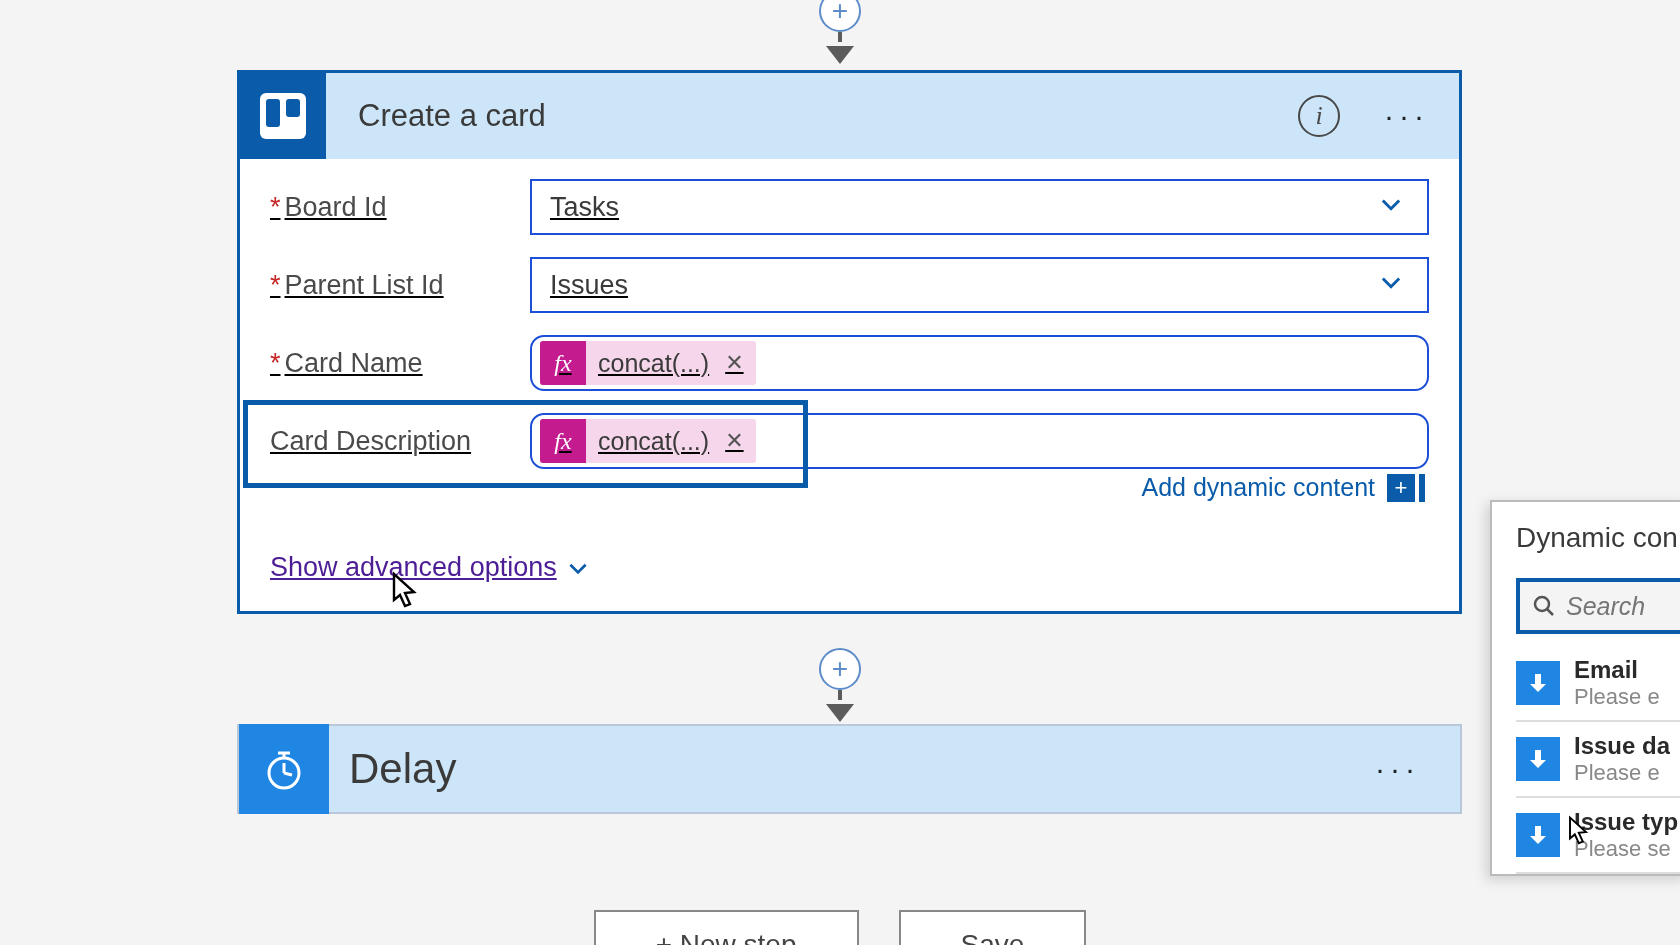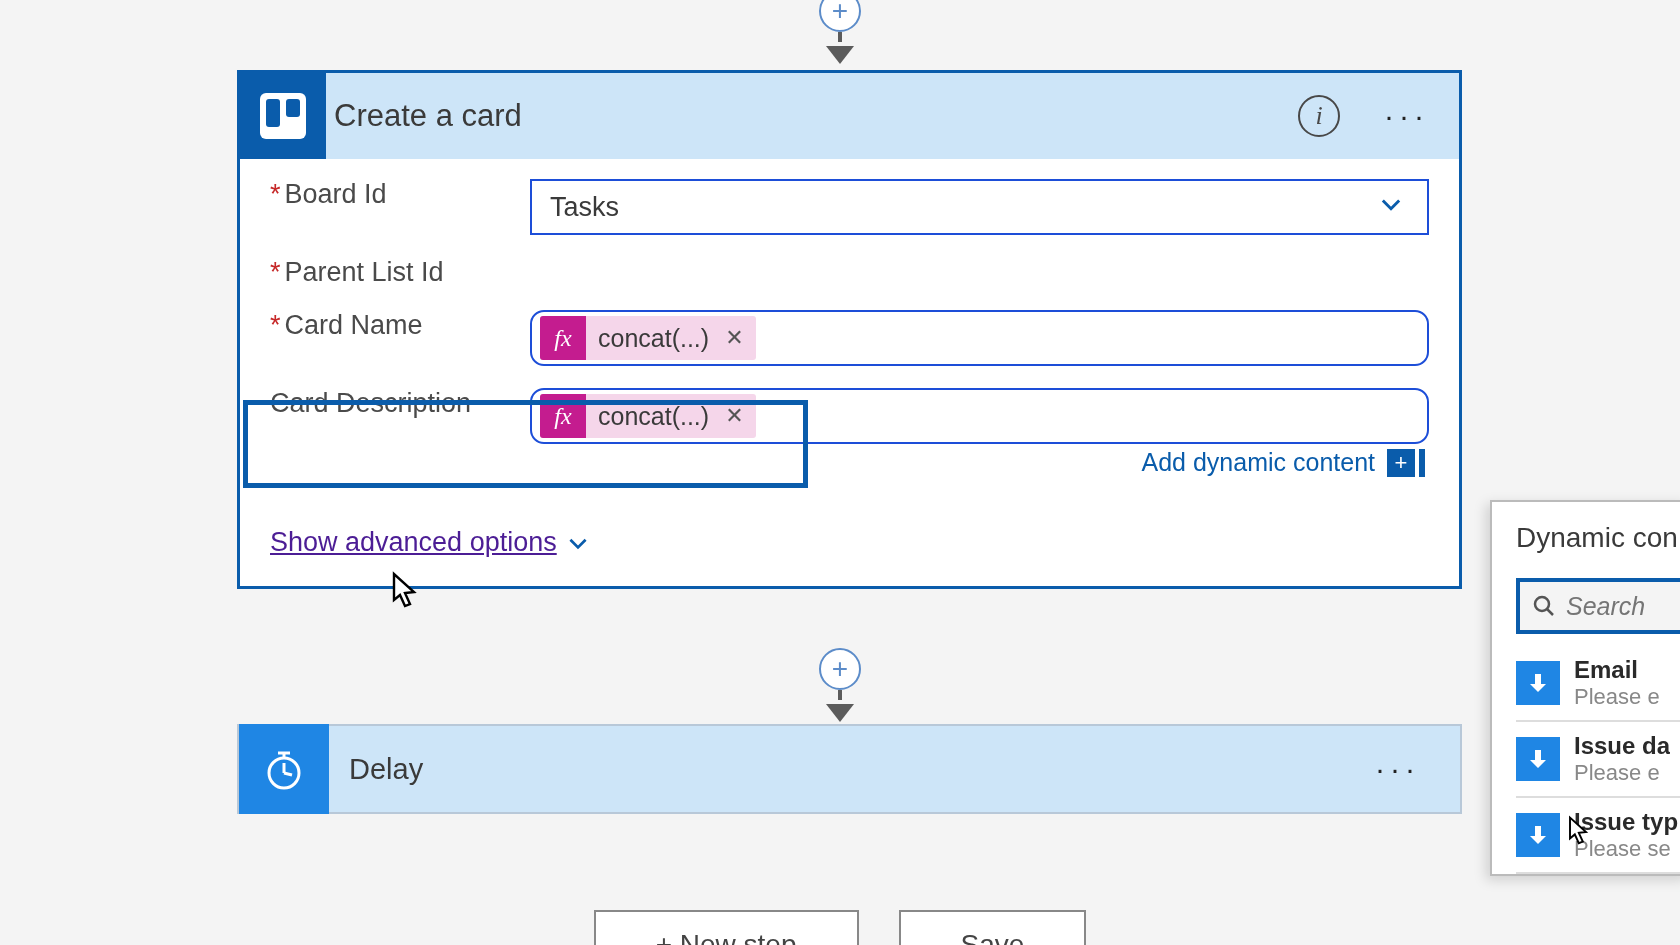--- a/index.html
+++ b/index.html
@@ -9,26 +9,26 @@
   .plus-circle { width: 42px; height: 42px; border-radius: 50%; background: #fff; border: 2px solid #5c8cc9; display: flex; align-items: center; justify-content: center; color: #5c8cc9; font-size: 28px; font-weight: 300; }
   .arrow-down { width: 0; height: 0; border-left: 14px solid transparent; border-right: 14px solid transparent; border-top: 18px solid #5b5b5b; margin-top: 4px; }
   .arrow-stem { width: 4px; height: 10px; background: #5b5b5b; }
 
   .card { position: absolute; left: 237px; top: 70px; width: 1225px; border: 3px solid #0a5cab; background: #fff; }
   .card-header { display: flex; align-items: center; background: #cde5f8; height: 86px; }
   .card-icon-box { width: 86px; height: 86px; background: #0a5cab; display: flex; align-items: center; justify-content: center; }
   .trello-icon { width: 46px; height: 46px; background: #fff; border-radius: 6px; position: relative; }
   .trello-icon::before { content: ""; position: absolute; left: 6px; top: 6px; width: 14px; height: 28px; background: #0a5cab; border-radius: 3px; }
   .trello-icon::after { content: ""; position: absolute; right: 6px; top: 6px; width: 14px; height: 18px; background: #0a5cab; border-radius: 3px; }
-  .card-title { flex: 1; font-size: 31px; color: #3a3a3a; font-weight: 400; padding-left: 8px; }
+  .card-title { flex: 1; font-size: 31px; color: #3a3a3a; font-weight: 400; padding-left: 32px; }
   .info-circle { width: 42px; height: 42px; border: 2px solid #484848; border-radius: 50%; display: flex; align-items: center; justify-content: center; font-size: 26px; color: #484848; font-style: italic; font-family: Georgia, serif; margin-right: 44px; }
   .more-dots { font-size: 30px; letter-spacing: 5px; color: #222; margin-right: 30px; }
 
   .card-body { padding: 20px 30px 28px 30px; }
-  .form-row { display: flex; align-items: flex-start; margin-bottom: 22px; }
+  .form-row { display: flex; align-items: center; margin-bottom: 22px; text-decoration: underline; }
   .form-label { width: 260px; font-size: 27px; color: #4a4a4a; }
   .req { color: #c62828; margin-right: 4px; }
   .form-input { flex: 1; border: 2px solid #1d4ed8; height: 56px; display: flex; align-items: center; padding: 0 18px; font-size: 27px; color: #3a3a3a; background: #fff; position: relative; }
   .dropdown-chev { position: absolute; right: 22px; color: #0a5cab; font-size: 30px; pointer-events: none; }
   .dropdown-chev svg { width: 28px; height: 28px; stroke: #0a5cab; stroke-width: 2.5; fill: none; }
 
   .token-row .form-input { padding: 5px 8px; border-radius: 14px; }
   .fx-token { display: inline-flex; align-items: center; background: #f5d6ea; border-radius: 3px; height: 44px; overflow: hidden; }
   .fx-badge { background: #c41c8f; color: #fff; font-style: italic; font-family: Georgia, serif; font-size: 24px; width: 46px; height: 44px; display: flex; align-items: center; justify-content: center; }
   .fx-text { padding: 0 12px; font-size: 25px; color: #3a3a3a; }
@@ -42,21 +42,21 @@
 
   .adv-link { color: #4c1d95; font-size: 27px; display: inline-flex; align-items: center; gap: 8px; margin-top: 32px; text-decoration: underline; }
   .adv-link svg { width: 26px; height: 26px; stroke: #0a5cab; stroke-width: 2.5; fill: none; }
 
   .cursor { position: absolute; left: 384px; top: 570px; pointer-events: none; }
 
   .connector-mid { position: absolute; left: 50%; top: 648px; transform: translateX(-50%); display: flex; flex-direction: column; align-items: center; }
 
   .delay-card { position: absolute; left: 237px; top: 724px; width: 1225px; border: 2px solid #b8c8d8; background: #cde5f8; height: 90px; display: flex; align-items: center; }
   .delay-icon-box { width: 90px; height: 90px; background: #1f86e4; display: flex; align-items: center; justify-content: center; }
-  .delay-title { flex: 1; font-size: 29px; color: #3a3a3a; padding-left: 20px; }
+  .delay-title { flex: 1; font-size: 42px; color: #3a3a3a; padding-left: 20px; }
 
   .bottom-row { position: absolute; left: 0; right: 0; top: 910px; display: flex; justify-content: center; gap: 40px; }
   .btn { border: 2px solid #888; background: #fff; height: 70px; padding: 0 60px; font-size: 28px; color: #444; display: flex; align-items: center; }
 
   .dyn-panel { position: absolute; right: -10px; top: 500px; width: 200px; background: #fff; border: 2px solid #bbb; box-shadow: -4px 4px 12px rgba(0,0,0,0.15); padding: 20px 0 0 24px; }
   .dyn-title { font-size: 28px; color: #3a3a3a; margin-bottom: 24px; white-space: nowrap; }
   .dyn-search { border: 4px solid #0a5cab; height: 56px; display: flex; align-items: center; padding: 0 12px; margin-bottom: 12px; background: #f4f4f4; }
   .dyn-search input { border: none; outline: none; font-size: 25px; color: #888; background: transparent; width: 80px; font-style: italic; }
   .dyn-item { display: flex; align-items: center; gap: 14px; padding: 10px 0; border-bottom: 2px solid #ddd; }
   .dyn-item-icon { width: 44px; height: 44px; background: #1f86e4; display: flex; align-items: center; justify-content: center; flex-shrink: 0; }
@@ -92,20 +92,28 @@
         <span class="dropdown-chev">
           <svg viewBox="0 0 24 24">
               <polyline points="5 9 12 16 19 9"></polyline>
             </svg>
         </span>
       </div>
     </div>
 
     <div class="form-row">
       <div class="form-label"><span class="req">*</span><span>Parent List Id</span></div>
+      <div class="form-input">
+        <span>Issues</span>
+        <span class="dropdown-chev">
+          <svg viewBox="0 0 24 24">
+              <polyline points="5 9 12 16 19 9"></polyline>
+            </svg>
+        </span>
+      </div>
     </div>
 
     <div class="form-row token-row">
       <div class="form-label"><span class="req">*</span><span>Card Name</span></div>
       <div class="form-input">
         <span class="fx-token">
           <span class="fx-badge">fx</span>
           <span class="fx-text">concat(...)</span>
           <span class="fx-close">✕</span>
         </span>

